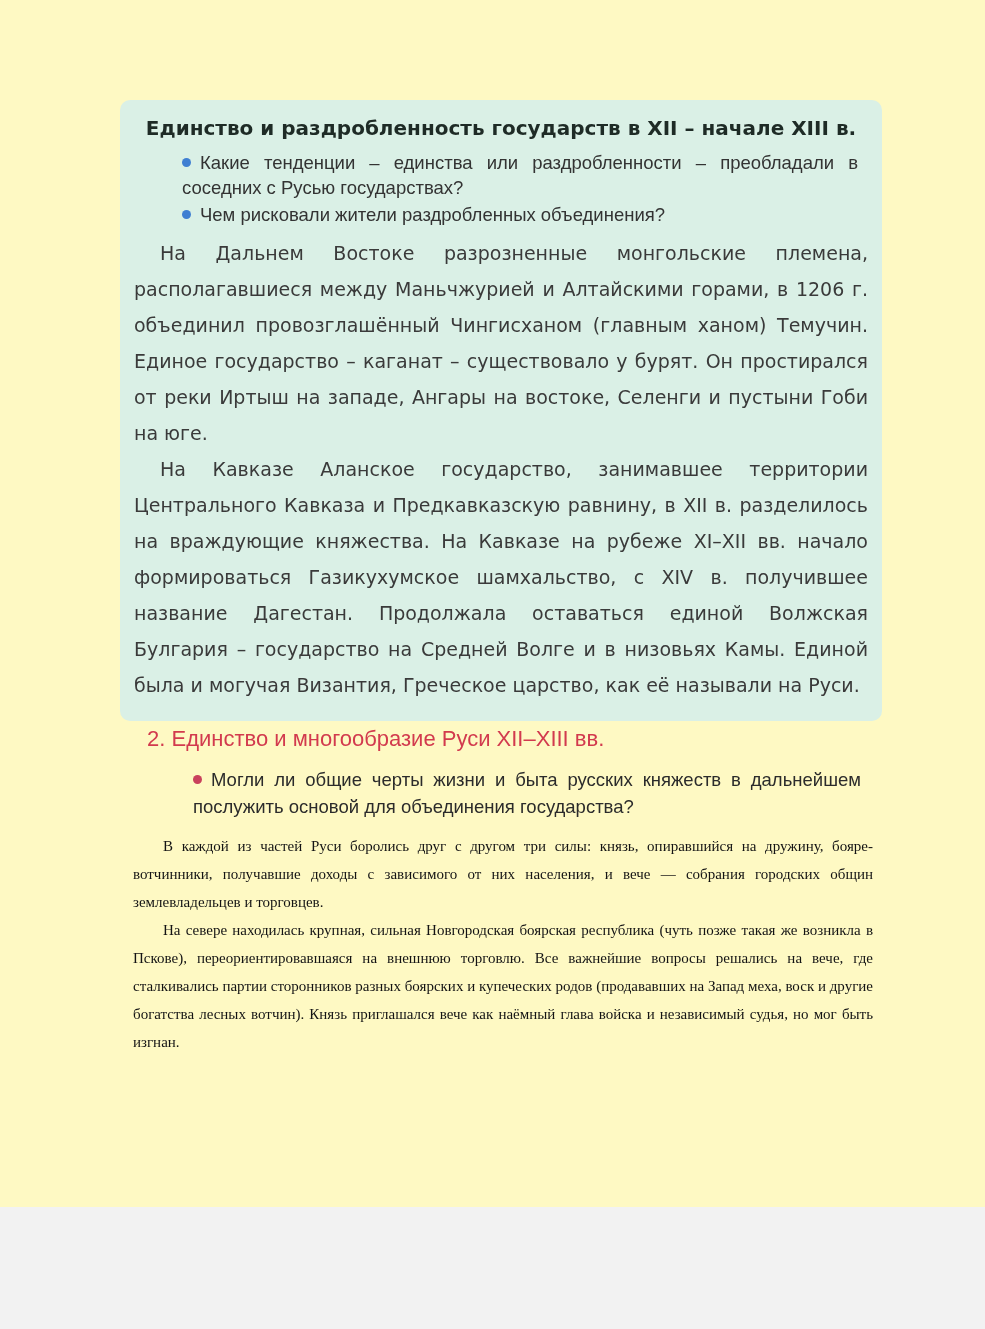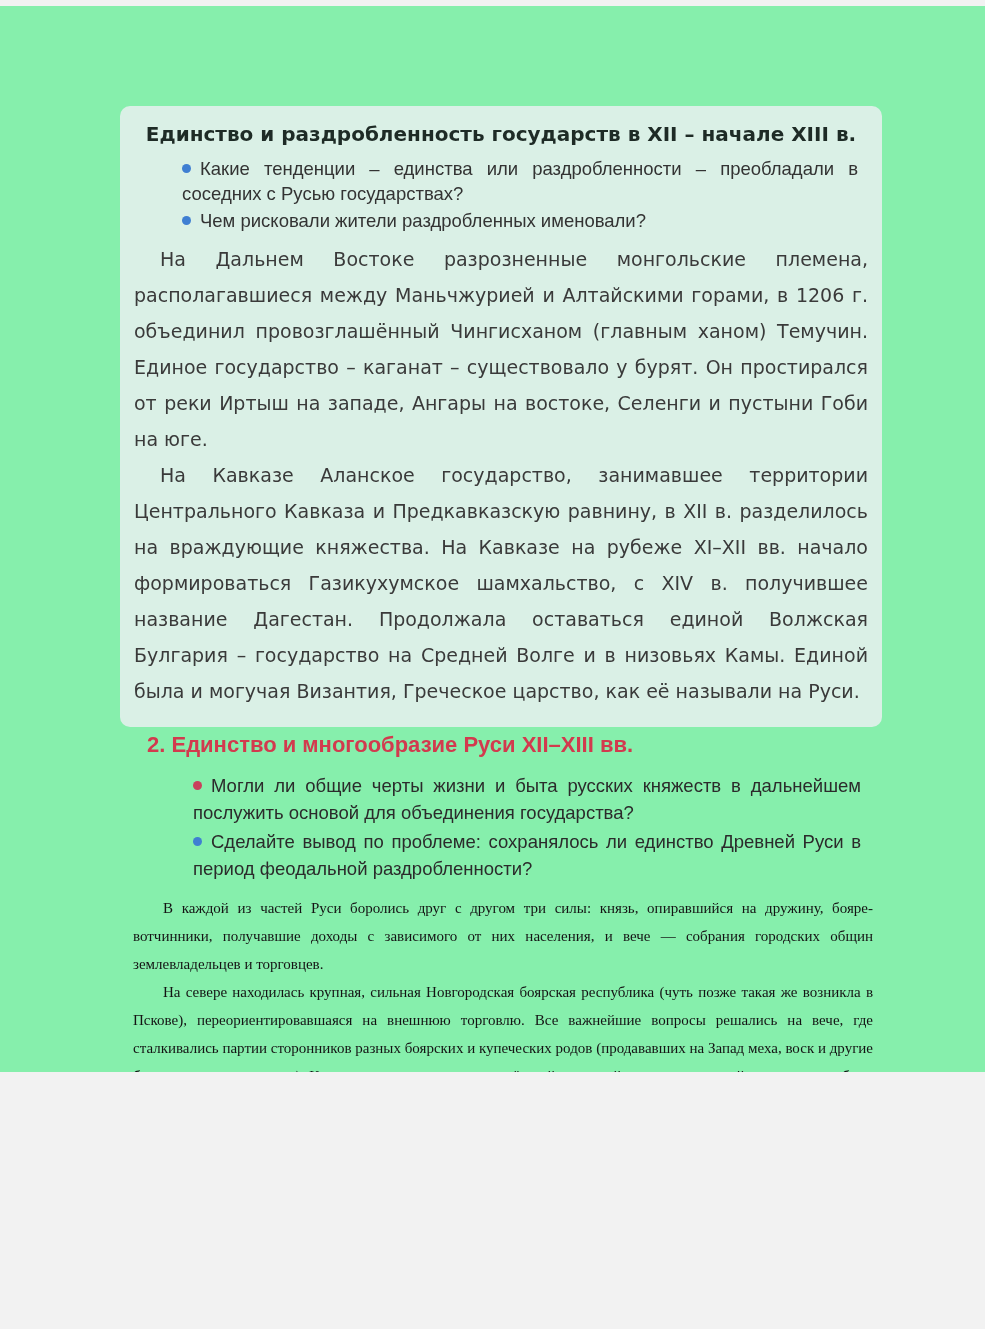--- a/index.html
+++ b/index.html
@@ -1,21 +1,21 @@
 <!DOCTYPE html>
 <html lang="ru"><head>
 <meta charset="utf-8">
 <style>
   html,body { margin:0; padding:0; }
   body { background:#f2f2f2; }
   .page {
     position:relative;
-    width:985px; height:1066px;
-    background:#86efac;
-    margin:6px auto;
+    width:985px; height:1207px;
+    background:#fef9c3;
+    margin:0 auto;
     overflow:hidden;
   }
 
   
   .info-box {
     position:absolute;
     left:120px; top:100px;
     width:762px;
     box-sizing:border-box;
     padding:15px 14px 18px 14px;
@@ -58,21 +58,21 @@
   }
 
   
   .section {
     position:absolute;
     left:133px; top:726px;
     width:740px;
   }
   .section-heading {
     font-family:"Liberation Sans", sans-serif;
-    font-weight:bold;
+    font-weight:normal;
     font-size:22px;
     line-height:26px;
     margin:0 0 14px 14px;
   }
   .section-questions { margin:0 12px 12px 60px; }
   .section .question {
     color:#2b2b2b;
     line-height:27px;
     margin-bottom:2px;
   }
@@ -97,33 +97,32 @@
 </head>
 <body>
 
 <div class="page">
 
   <div class="info-box" style="background-color: rgb(218, 240, 230);">
     <h2 class="info-box-title">Единство и раздробленность государств в XII – начале XIII в.</h2>
 
     <div class="box-questions">
       <p class="question"><span class="dot" style="background-color: rgb(63, 127, 210);"></span><span>Какие тенденции – единства или раздробленности – преобладали в соседних с Русью государствах?</span></p>
-      <p class="question"><span class="dot" style="background-color: rgb(63, 127, 210);"></span><span>Чем рисковали жители раздробленных именовали?</span></p>
+      <p class="question"><span class="dot" style="background-color: rgb(63, 127, 210);"></span><span>Чем рисковали жители раздробленных объединения?</span></p>
     </div>
 
     <p class="box-paragraph">На Дальнем Востоке разрозненные монгольские племена, располагавшиеся между Маньчжурией и Алтайскими горами, в 1206 г. объединил провозглашённый Чингисханом (главным ханом) Темучин. Единое государство – каганат – существовало у бурят. Он простирался от реки Иртыш на западе, Ангары на востоке, Селенги и пустыни Гоби на юге.</p>
     <p class="box-paragraph">На Кавказе Аланское государство, занимавшее территории Центрального Кавказа и Предкавказскую равнину, в XII в. разделилось на враждующие княжества. На Кавказе на рубеже XI–XII вв. начало формироваться Газикухумское шамхальство, с XIV в. получившее название Дагестан. Продолжала оставаться единой Волжская Булгария – государство на Средней Волге и в низовьях Камы. Единой была и могучая Византия, Греческое царство, как её называли на Руси.</p>
   </div>
 
   <div class="section">
     <h2 class="section-heading" style="color: rgb(210, 58, 78);">2. Единство и многообразие Руси XII–XIII вв.</h2>
 
     <div class="section-questions">
       <p class="question"><span class="dot" style="background-color: rgb(201, 65, 92);"></span><span>Могли ли общие черты жизни и быта русских княжеств в дальнейшем послужить основой для объединения государства?</span></p>
-      <p class="question"><span class="dot" style="background-color: rgb(63, 127, 210);"></span><span>Сделайте вывод по проблеме: сохранялось ли единство Древней Руси в период феодальной раздробленности?</span></p>
     </div>
 
     <p class="body-paragraph">В каждой из частей Руси боролись друг с другом три силы: князь, опиравшийся на дружину, бояре-вотчинники, получавшие доходы с зависимого от них населения, и вече — собрания городских общин землевладельцев и торговцев.</p>
     <p class="body-paragraph">На севере находилась крупная, сильная Новгородская боярская республика (чуть позже такая же возникла в Пскове), переориентировавшаяся на внешнюю торговлю. Все важнейшие вопросы решались на вече, где сталкивались партии сторонников разных боярских и купеческих родов (продававших на Запад меха, воск и другие богатства лесных вотчин). Князь приглашался вече как наёмный глава войска и независимый судья, но мог быть изгнан.</p>
   </div>
 
   <div class="page-number">132</div>
 
 </div>
 

